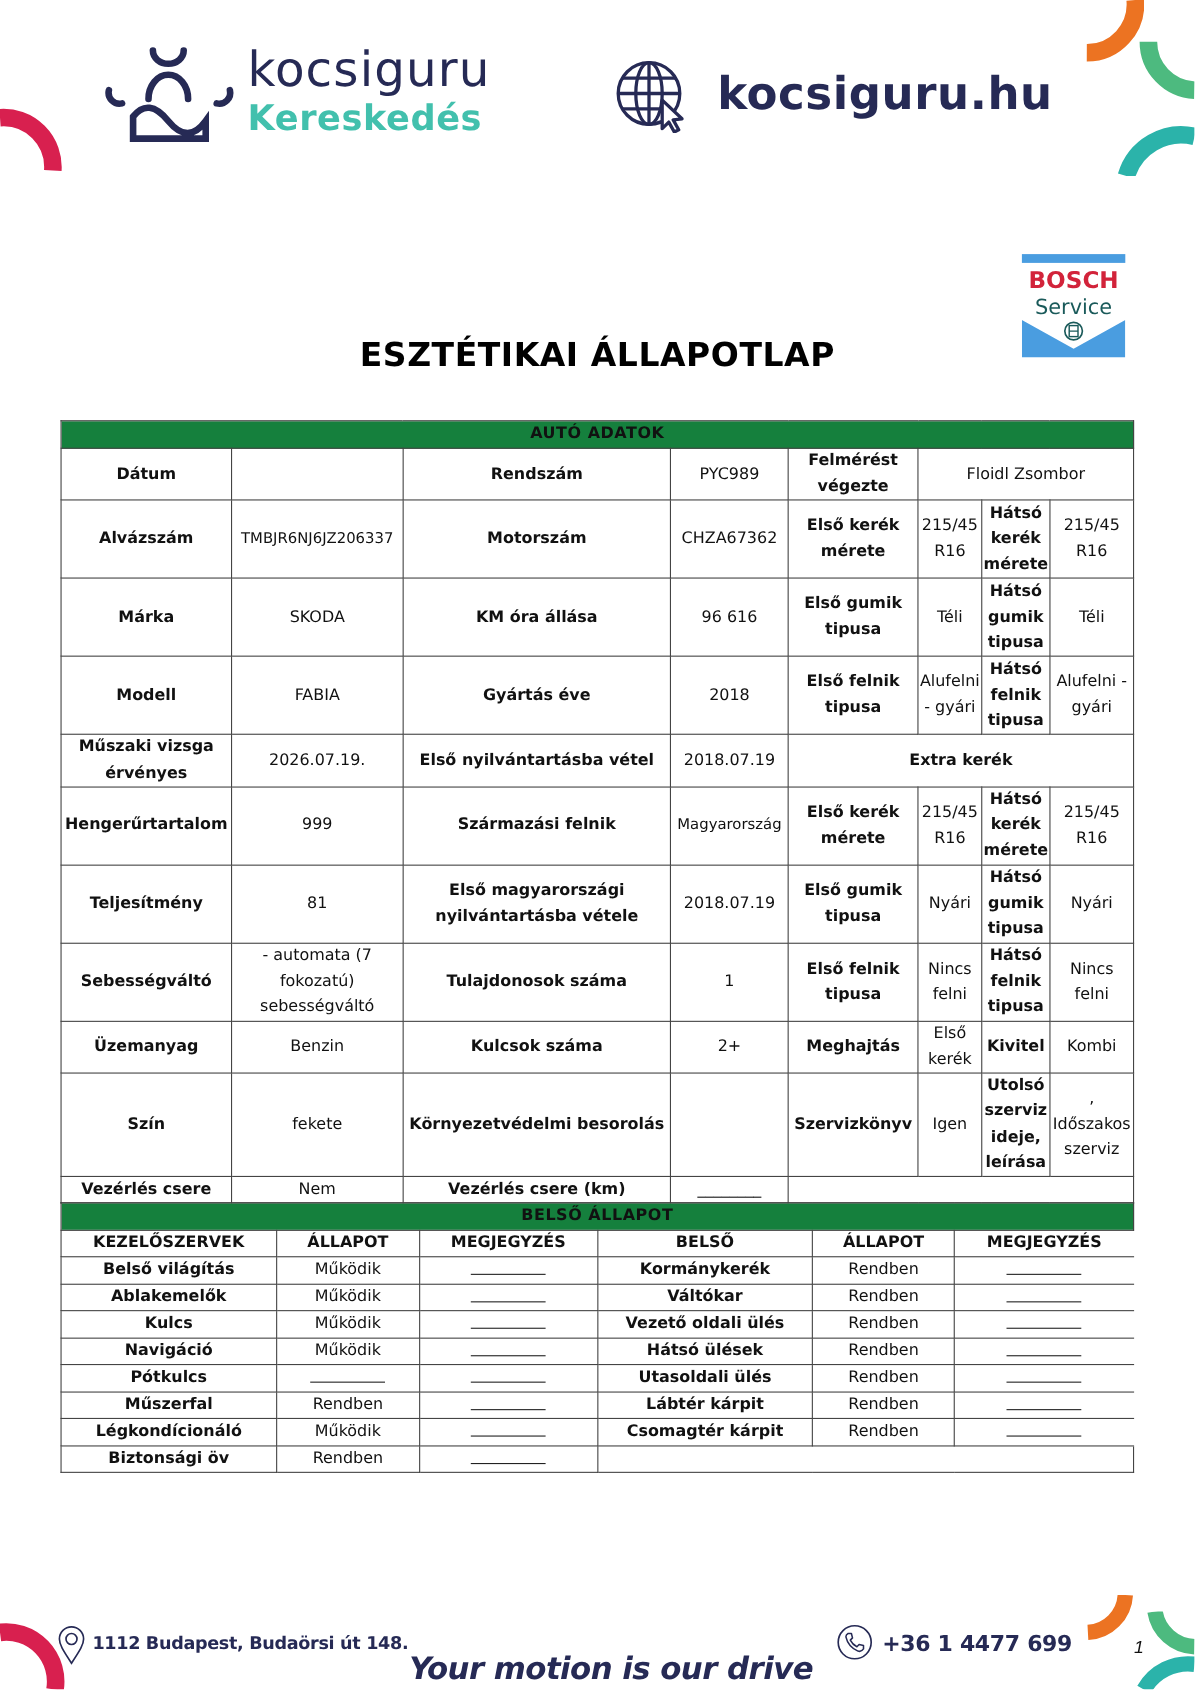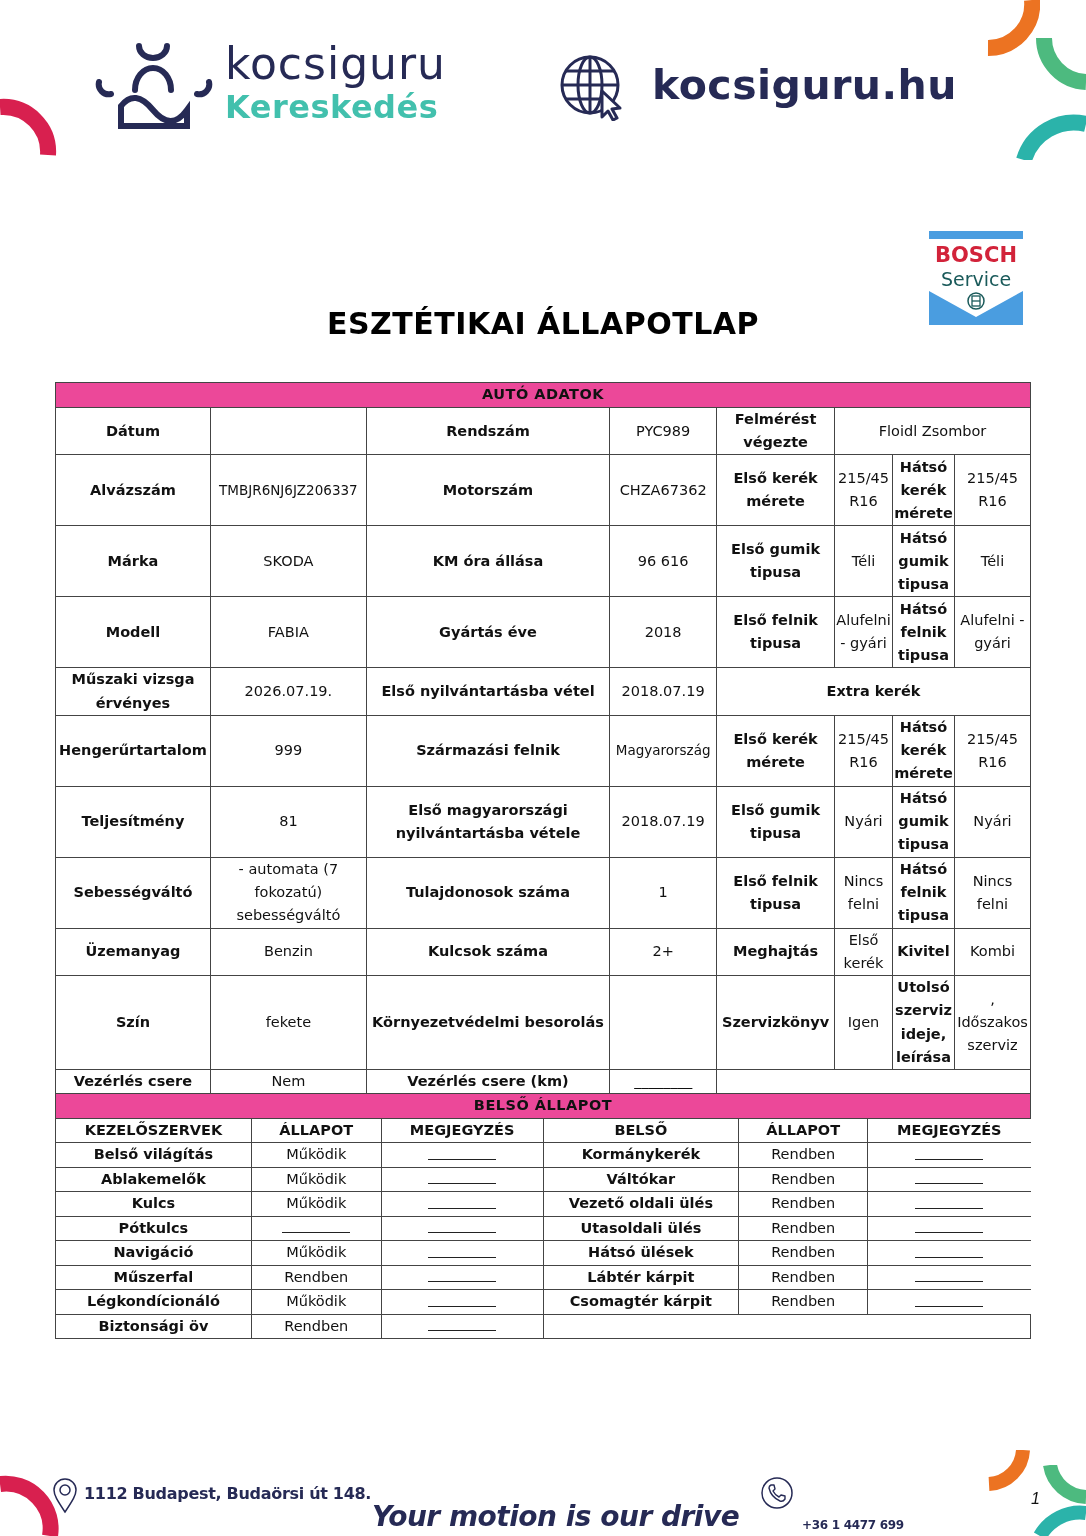--- a/index.html
+++ b/index.html
@@ -18,33 +18,33 @@
   .bosch .stripe { position: absolute; left: 0; top: 0; width: 94px; height: 8px; background: #4a9de0; }
   .bosch .b1 { position: absolute; left: 0; top: 12px; width: 94px; text-align: center; font-weight: bold; font-size: 21px; color: #d2233a; font-family: "DejaVu Sans", sans-serif; }
   .bosch .b2 { position: absolute; left: 0; top: 37px; width: 94px; text-align: center; font-size: 19px; color: #1a5a5a; font-family: "DejaVu Sans", sans-serif; }
 
   .title { position: absolute; left: 0; top: 306px; width: 1086px; text-align: center; font-weight: bold; font-size: 30px; letter-spacing: 0.5px; color: #000; }
 
   table { border-collapse: collapse; position: absolute; }
   .t1 { left: 55px; top: 382px; width: 976px; }
   .t1 td, .t1 th { border: 1.5px solid #444; font-size: 14.5px; text-align: center; vertical-align: middle; line-height: 1.6; padding: 0; }
   .t1 .lbl { font-weight: bold; }
-  .section-head td, .section-head th { background: #ec4899; font-weight: bold; font-size: 14.5px; height: 25px; color: #111; border: 1.5px solid #444; letter-spacing: 0.5px; }
+  .section-head td, .section-head th { background: #15803d; font-weight: bold; font-size: 14.5px; height: 25px; color: #111; border: 1.5px solid #444; letter-spacing: 0.5px; }
 
   .t2 { left: 55px; top: 1093px; width: 976px; }
   .t2 td, .t2 th { font-size: 14.5px; text-align: center; vertical-align: middle; height: 24.5px; line-height: 1.2; padding: 0; border-bottom: 1.5px solid #444; }
   .t2 .vb { border-right: 1.5px solid #444; }
   .t2 .lb { border-left: 1.5px solid #444; }
   .t2 .lbl { font-weight: bold; }
   .blank { display: inline-block; width: 68px; border-bottom: 1.2px solid #222; height: 14px; }
 
   .footer { position: absolute; top: 1472px; left: 0; width: 1086px; height: 44px; }
   .f-addr { position: absolute; left: 84px; top: 12px; font-weight: bold; font-size: 16px; color: #262a55; letter-spacing: -0.3px; }
   .f-slogan { position: absolute; left: 372px; top: 4px; font-weight: bold; font-style: italic; font-size: 28px; color: #262a55; letter-spacing: -0.5px; margin-top: 24px; }
-  .f-phone { position: absolute; left: 802px; top: 10px; font-weight: bold; font-size: 12px; color: #262a55; letter-spacing: -0.3px; margin-top: 36px; }
+  .f-phone { position: absolute; left: 802px; top: 10px; font-weight: bold; font-size: 20px; color: #262a55; letter-spacing: -0.3px; }
   .page-num { position: absolute; left: 1031px; top: 1490px; font-style: italic; font-size: 16px; color: #111; font-family: "Liberation Sans", sans-serif; }
 </style>
 </head>
 <body>
 
 <svg class="deco" style="left:0;top:95px" width="60" height="65" viewBox="0 0 60 65">
   <path d="M0,12 A45,45 0 0 1 48,60" fill="none" stroke="#d8204f" stroke-width="16"></path>
 </svg>
 <svg class="deco" style="left:980px;top:0" width="60" height="58" viewBox="0 0 60 58">
   <path d="M52,0 A44,44 0 0 1 8,48" fill="none" stroke="#ec7322" stroke-width="16"></path>
@@ -273,32 +273,32 @@
       </tr>
       <tr>
         <td class="lbl vb lb">Kulcs</td>
         <td class="vb">Működik</td>
         <td class="vb"><span class="blank"></span></td>
         <td class="lbl vb">Vezető oldali ülés</td>
         <td class="vb">Rendben</td>
         <td><span class="blank"></span></td>
       </tr>
       <tr>
+        <td class="lbl vb lb">Navigáció</td>
+        <td class="vb">Működik</td>
+        <td class="vb"><span class="blank"></span></td>
+        <td class="lbl vb">Hátsó ülések</td>
+        <td class="vb">Rendben</td>
+        <td><span class="blank"></span></td>
+      </tr>
+      <tr>
         <td class="lbl vb lb">Pótkulcs</td>
         <td class="vb"><span class="blank"></span></td>
         <td class="vb"><span class="blank"></span></td>
         <td class="lbl vb">Utasoldali ülés</td>
-        <td class="vb">Rendben</td>
-        <td><span class="blank"></span></td>
-      </tr>
-      <tr>
-        <td class="lbl vb lb">Navigáció</td>
-        <td class="vb">Működik</td>
-        <td class="vb"><span class="blank"></span></td>
-        <td class="lbl vb">Hátsó ülések</td>
         <td class="vb">Rendben</td>
         <td><span class="blank"></span></td>
       </tr>
       <tr>
         <td class="lbl vb lb">Műszerfal</td>
         <td class="vb">Rendben</td>
         <td class="vb"><span class="blank"></span></td>
         <td class="lbl vb">Lábtér kárpit</td>
         <td class="vb">Rendben</td>
         <td><span class="blank"></span></td>

